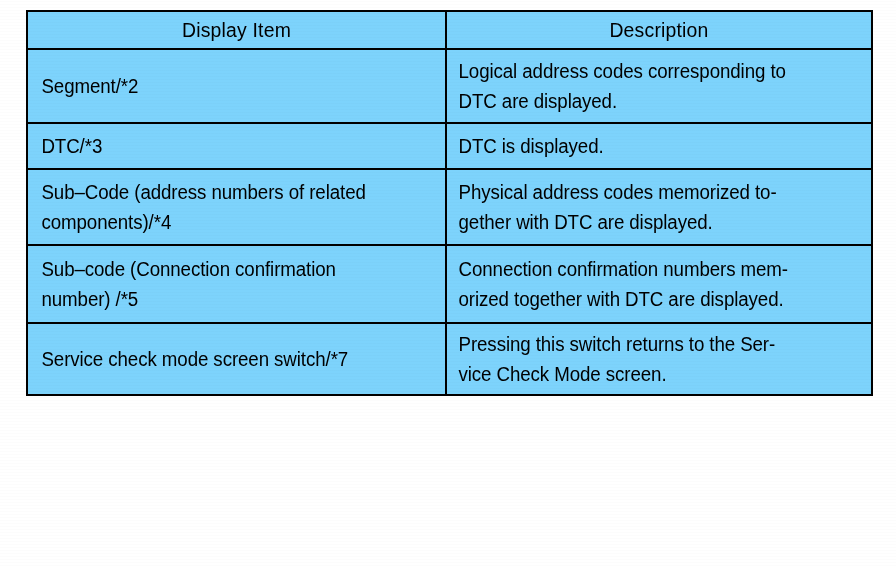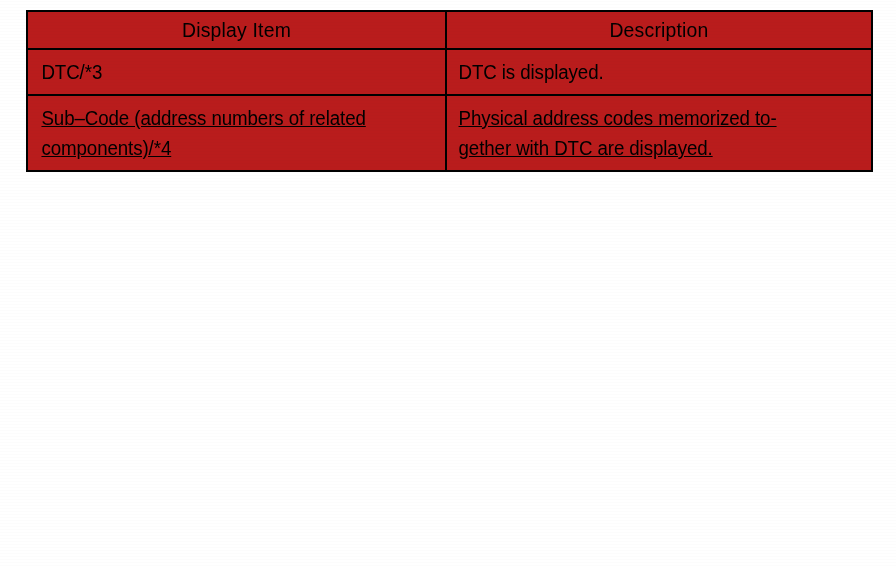--- a/index.html
+++ b/index.html
@@ -32,21 +32,21 @@
     border-collapse: collapse;
     table-layout: fixed;
     background: #ffffff;
   }
 
   .spec-table td,
   .spec-table th {
     border: 2px solid #000000;
     padding: 0;
     vertical-align: middle;
-    background: #b91c1c;
+    background: #7dd3fc;
   }
 
   col.col-item { width: 419px; }
   col.col-desc { width: 426px; }
 
   
   .hdr-cell {
     height: 36px;
     text-align: center;
     font-weight: 400;
@@ -75,21 +75,21 @@
     display: block;
     padding: 0 6px 0 12px;
     transform: scaleX(0.96);
     transform-origin: left center;
   }
 
   
   tr.r1 td { height: 78px; }
   tr.r2 td { height: 72px; }
   tr.r3 td { height: 44px; margin-top: 32px; }
-  tr.r4 td { height: 74px; text-decoration: underline; }
+  tr.r4 td { height: 74px; }
   tr.r5 td { height: 76px; }
   tr.r6 td { height: 74px; }
   tr.r7 td { height: 70px; }
 
   
   td.align-mid   { vertical-align: middle; }
 
   .line { display: block; white-space: pre; }
 
   
@@ -120,20 +120,33 @@
         </th>
         <th class="hdr-cell">
           <span class="hdr-text">Description</span>
         </th>
       </tr>
     </thead>
 
     <tbody>
 
 
+      <tr class="r2">
+        <td class="cell cell-item align-mid">
+          <span class="cell-text">
+            <span class="line">Segment/*2</span>
+          </span>
+        </td>
+        <td class="cell cell-desc align-mid">
+          <span class="cell-text">
+            <span class="line">Logical address codes corresponding to</span>
+            <span class="line">DTC are displayed.</span>
+          </span>
+        </td>
+      </tr>
 
       <tr class="r3">
         <td class="cell cell-item align-mid">
           <span class="cell-text">
             <span class="line">DTC/*3</span>
           </span>
         </td>
         <td class="cell cell-desc align-mid">
           <span class="cell-text">
             <span class="line">DTC is displayed.</span>
@@ -149,20 +162,47 @@
           </span>
         </td>
         <td class="cell cell-desc align-mid">
           <span class="cell-text">
             <span class="line">Physical address codes memorized to-</span>
             <span class="line">gether with DTC are displayed.</span>
           </span>
         </td>
       </tr>
 
-
-
+      <tr class="r5">
+        <td class="cell cell-item align-mid">
+          <span class="cell-text">
+            <span class="line">Sub–code (Connection confirmation</span>
+            <span class="line">number) /*5</span>
+          </span>
+        </td>
+        <td class="cell cell-desc align-mid">
+          <span class="cell-text">
+            <span class="line">Connection confirmation numbers mem-</span>
+            <span class="line">orized together with DTC are displayed.</span>
+          </span>
+        </td>
+      </tr>
+
+
+      <tr class="r7">
+        <td class="cell cell-item align-mid">
+          <span class="cell-text">
+            <span class="line">Service check mode screen switch/*7</span>
+          </span>
+        </td>
+        <td class="cell cell-desc align-mid">
+          <span class="cell-text">
+            <span class="line">Pressing this switch returns to the Ser-</span>
+            <span class="line">vice Check Mode screen.</span>
+          </span>
+        </td>
+      </tr>
 
     </tbody>
   </table>
 
   <div class="grain"></div>
 </div>
 
 </body></html>

